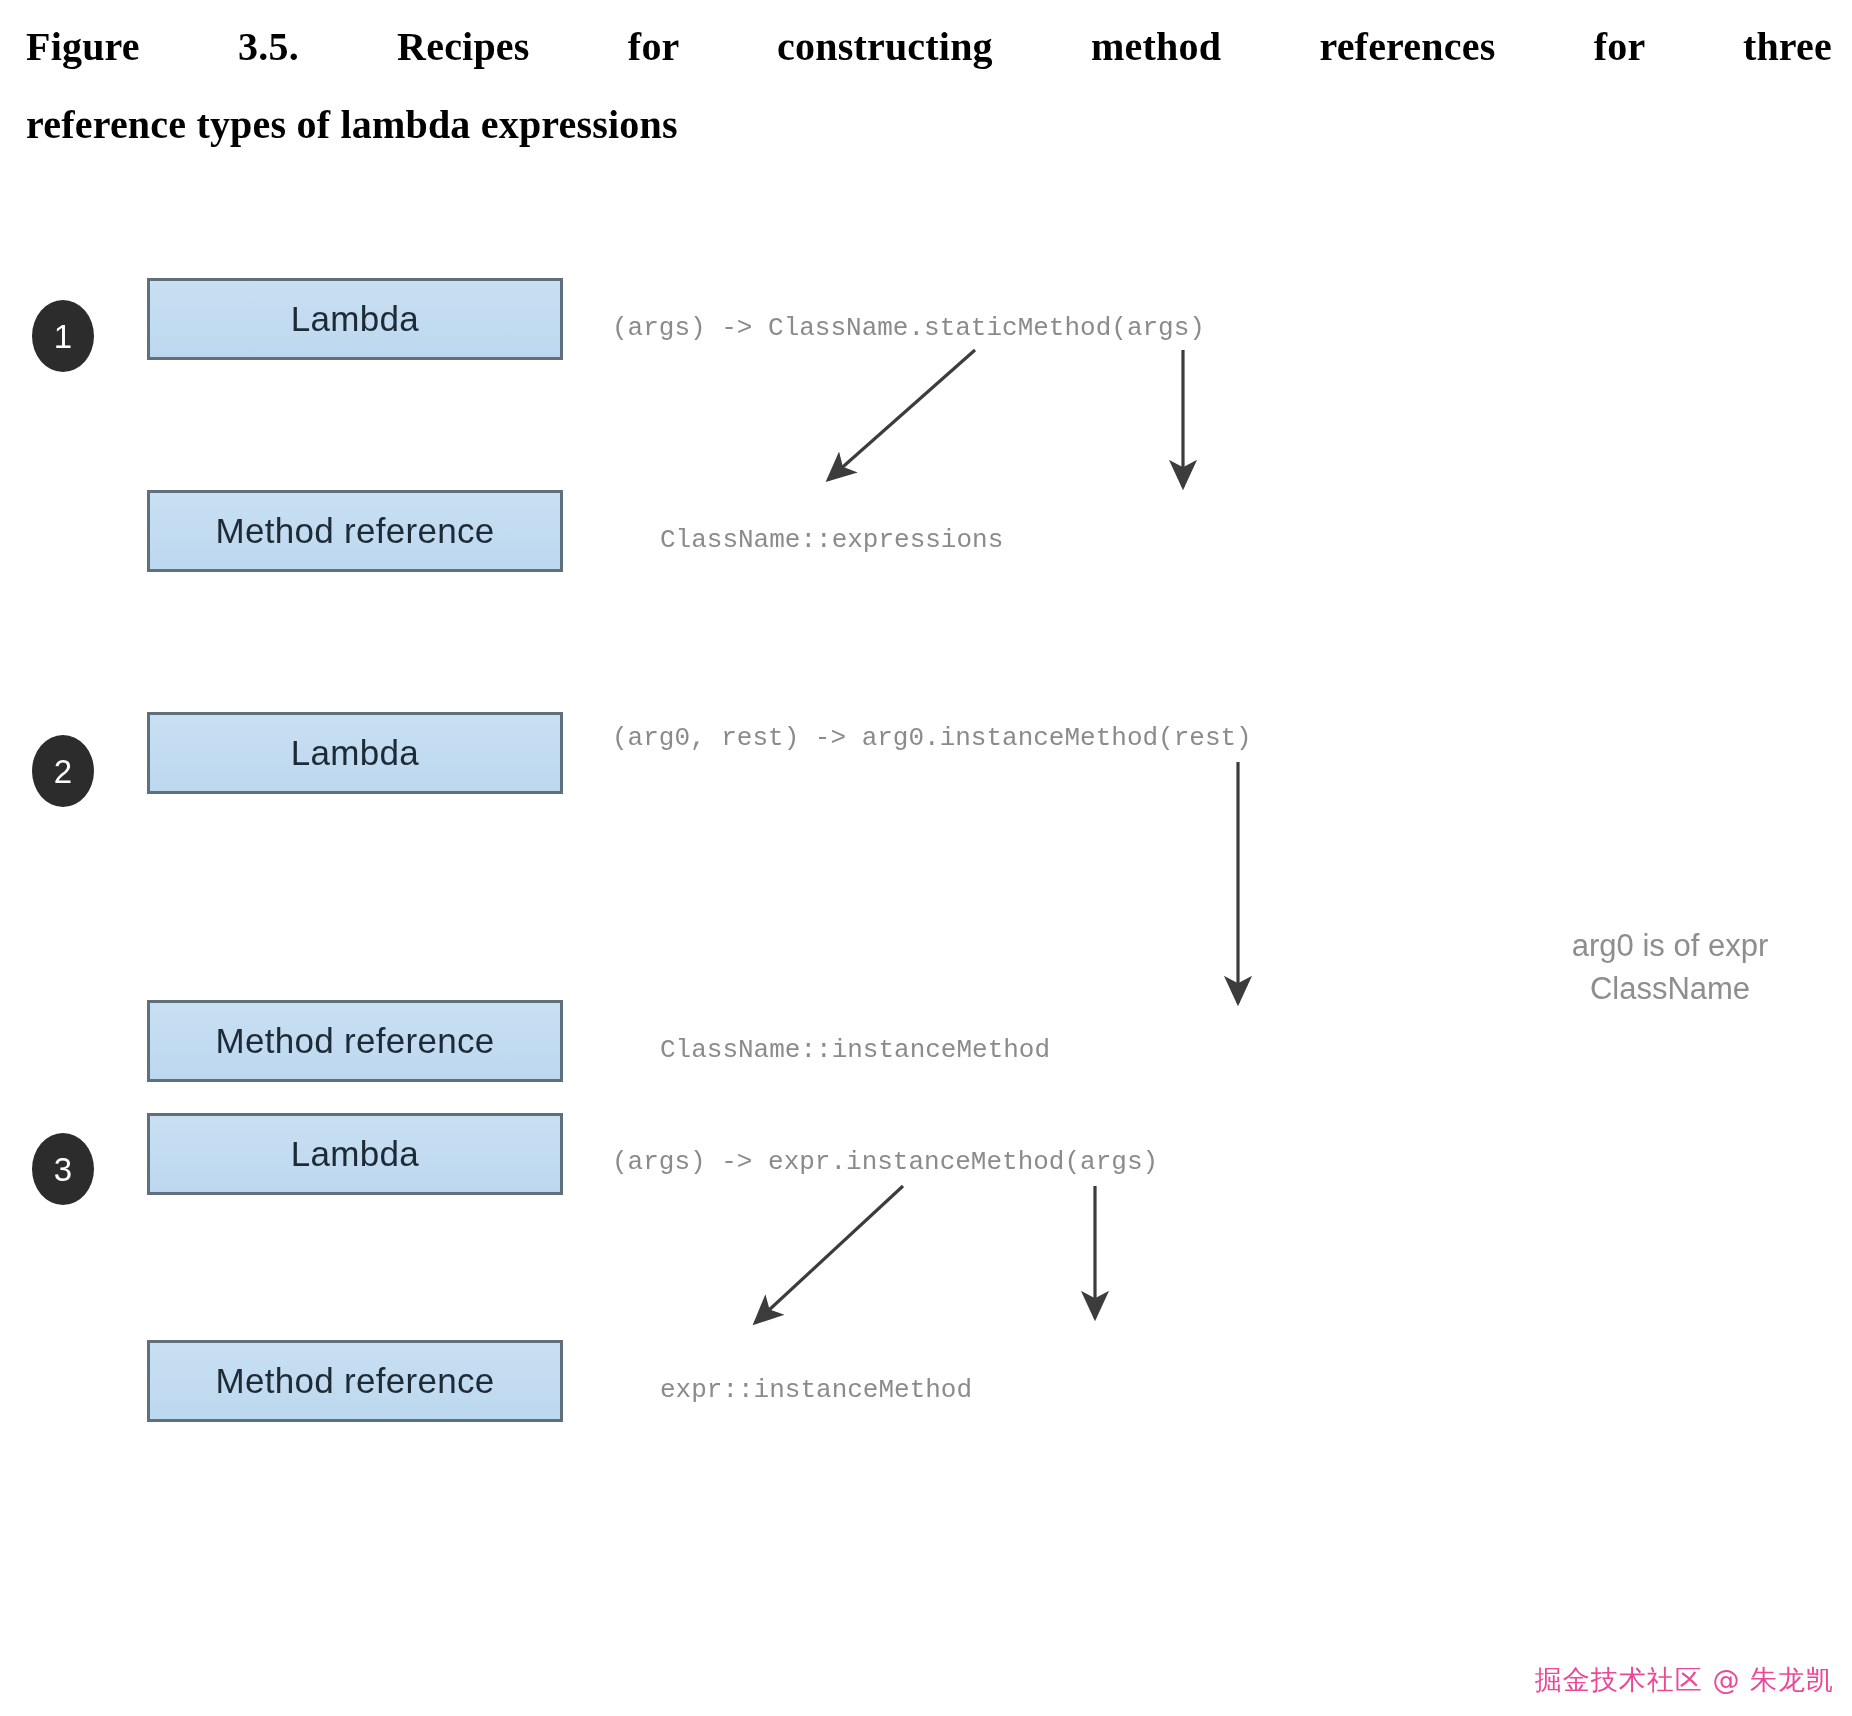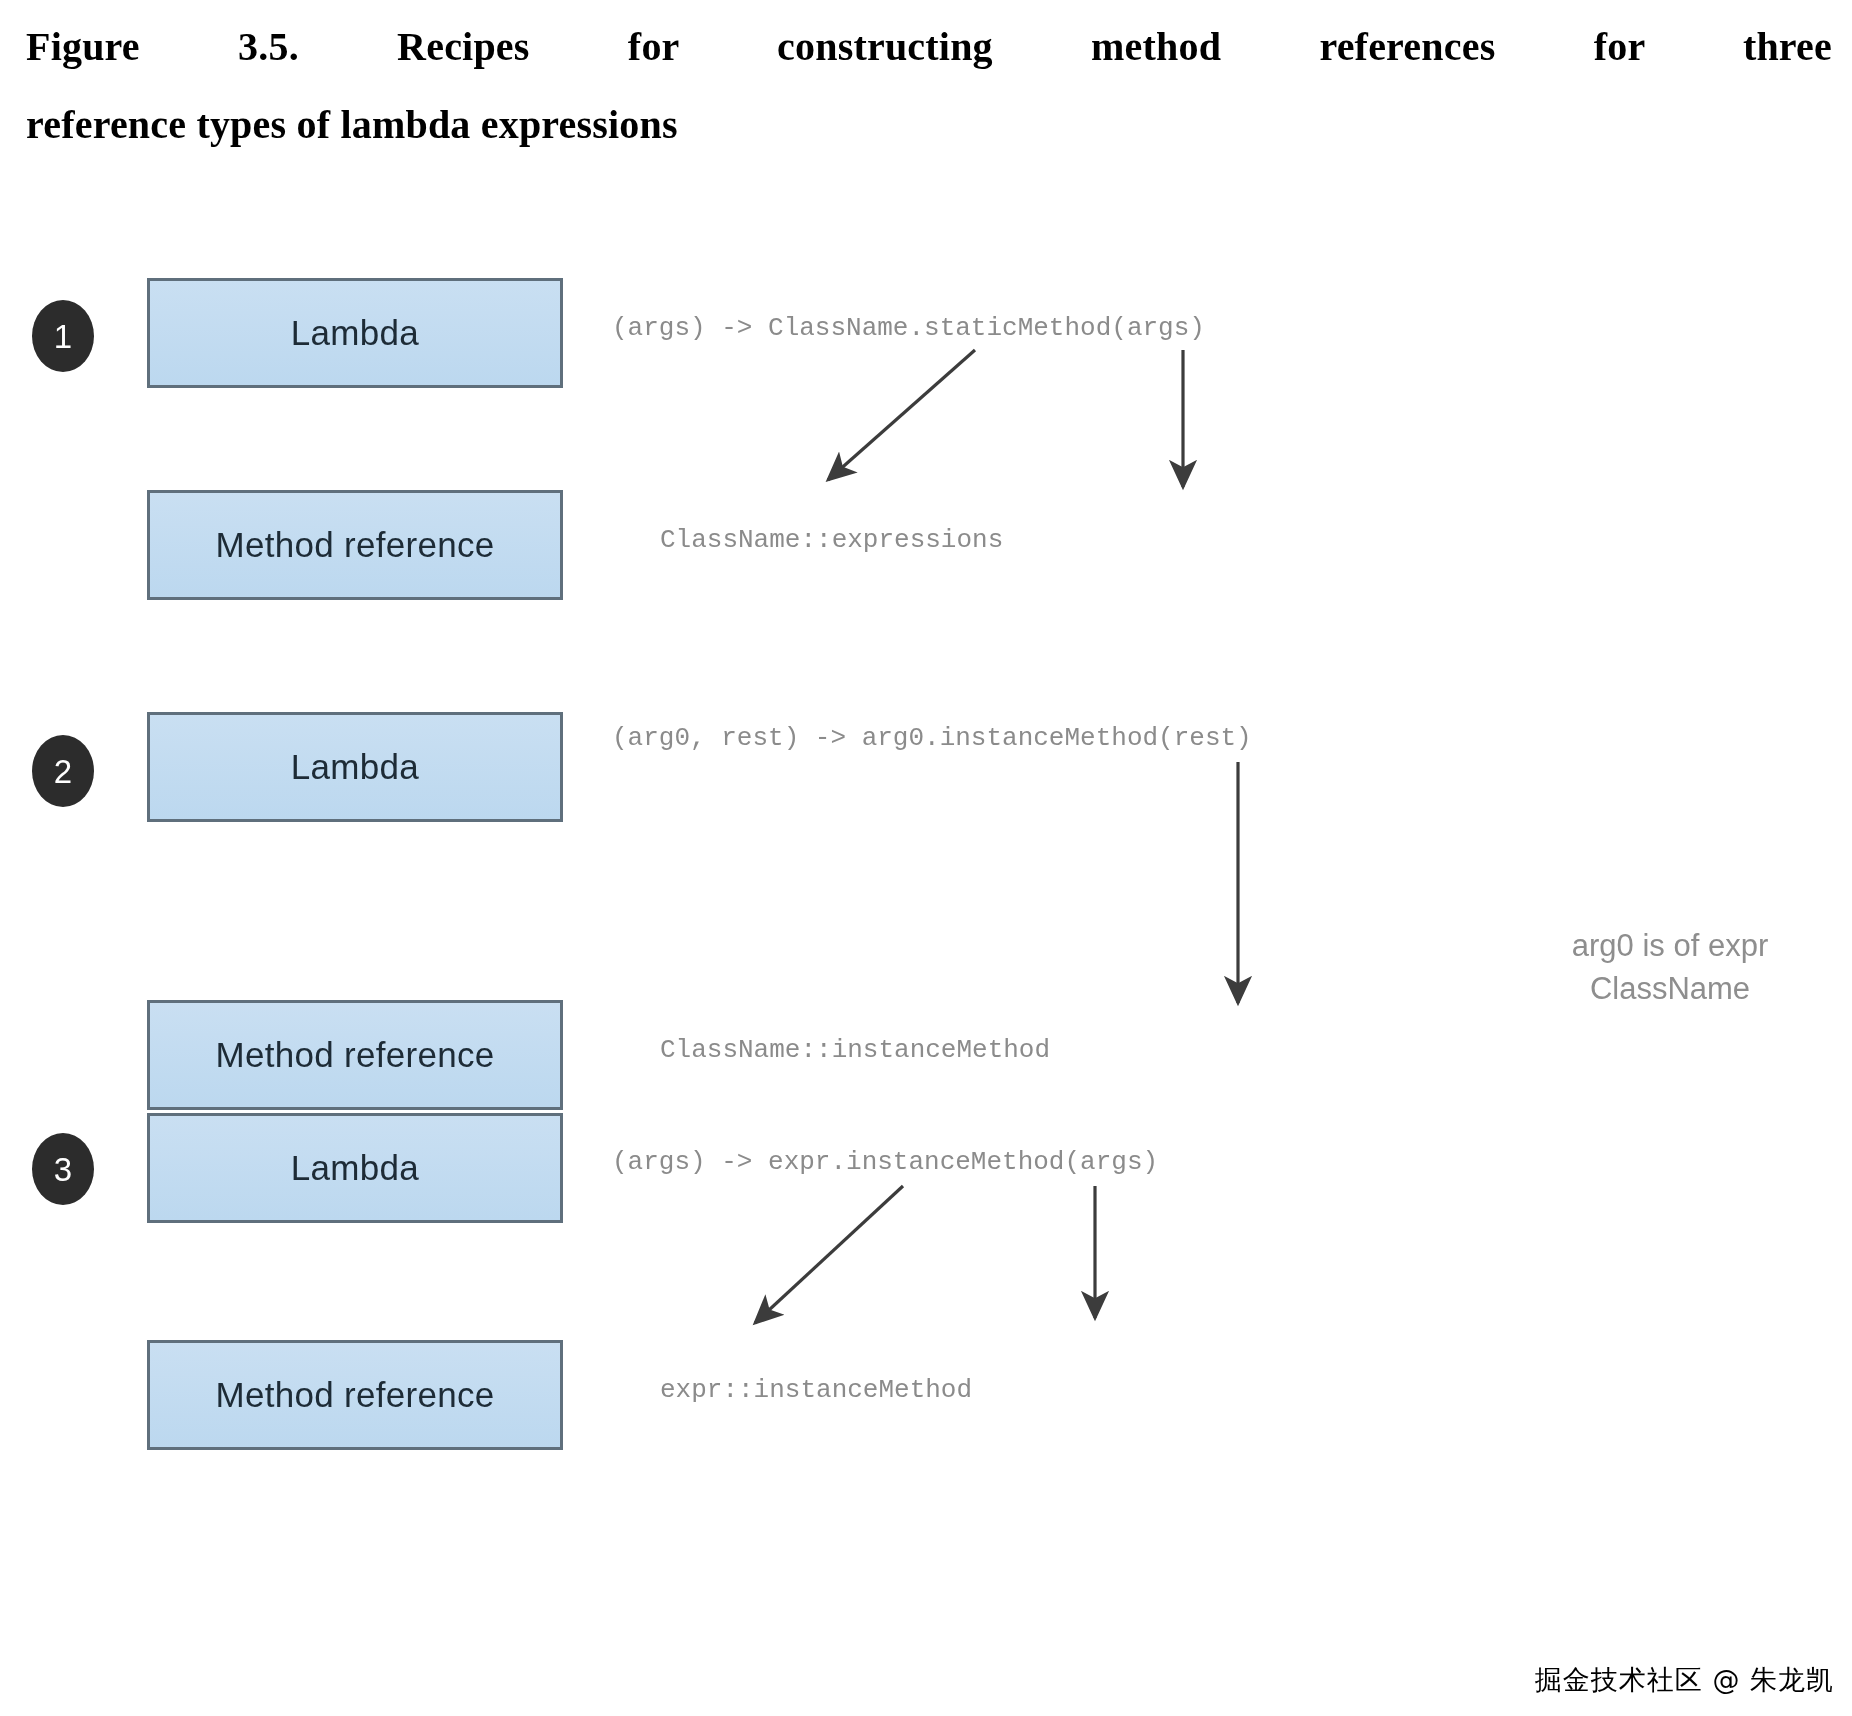--- a/index.html
+++ b/index.html
@@ -70,21 +70,21 @@
     align-items: center;
     justify-content: center;
     line-height: 1;
   }
 
   
   .pbox {
     position: absolute;
     left: 147px;
     width: 416px;
-    height: 110px;
+    height: 82px;
     background: linear-gradient(#c9dff2, #bcd8ef);
     border: 3px solid #5f6f7c;
     box-sizing: border-box;
     display: flex;
     align-items: center;
     justify-content: center;
     color: #1d2b36;
     font-family: "Liberation Sans", sans-serif;
     font-size: 35px;
     letter-spacing: 0.3px;
@@ -121,21 +121,21 @@
     pointer-events: none;
   }
 
   
   #watermark {
     position: absolute;
     right: 18px;
     bottom: 18px;
     font-family: "DejaVu Sans", sans-serif;
     font-size: 27px;
-    color: #000000;
+    color: #ec4899;
     letter-spacing: 1px;
     white-space: pre;
   }
 </style>
 </head>
 <body>
 
 <div id="caption">
   <span class="line1">Figure 3.5. Recipes for constructing method references for three</span>
   <span class="line2">reference types of lambda expressions</span>

